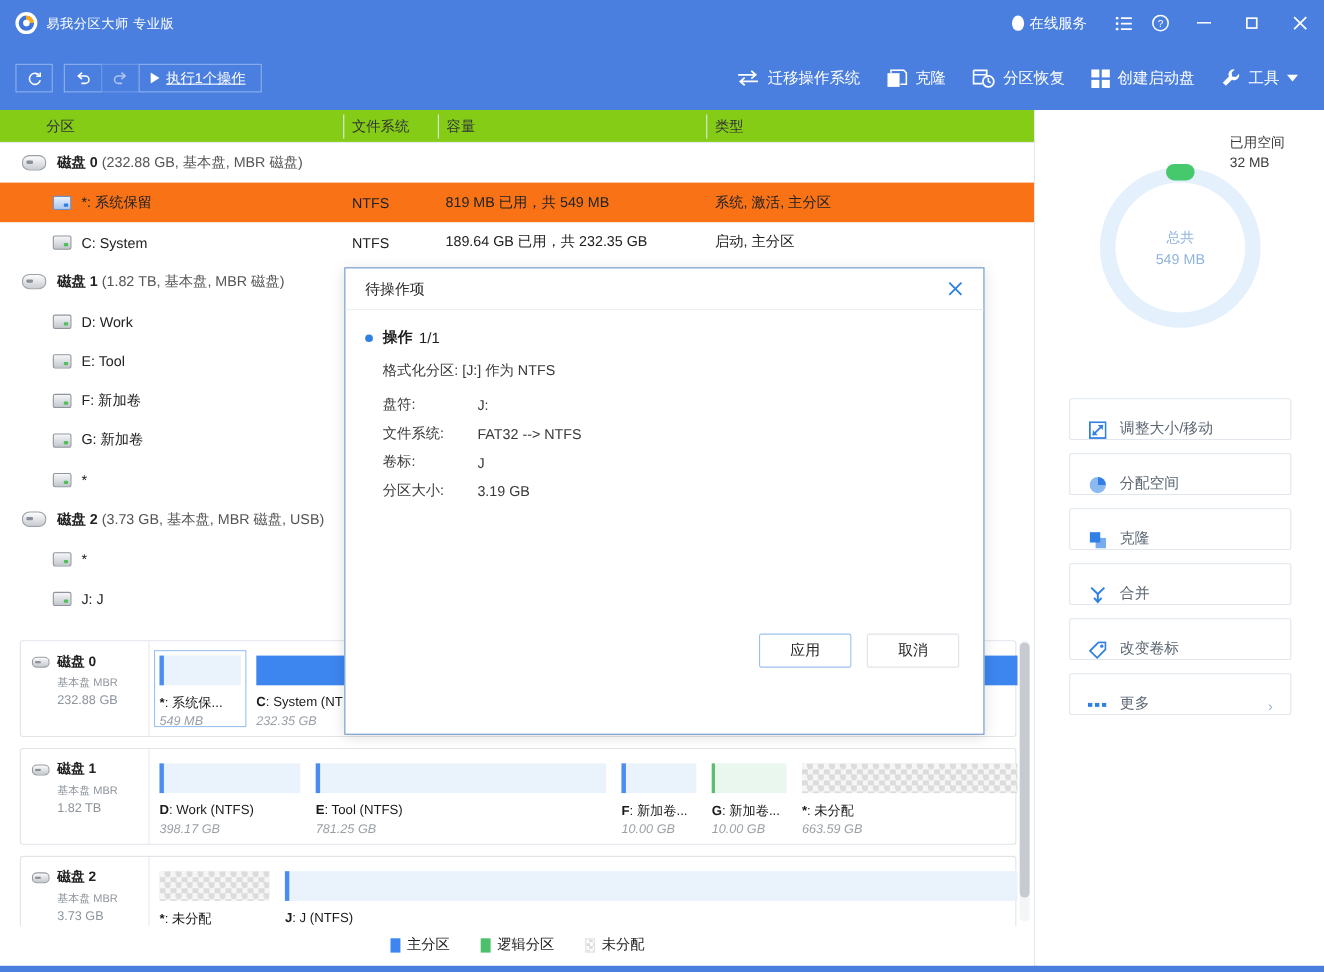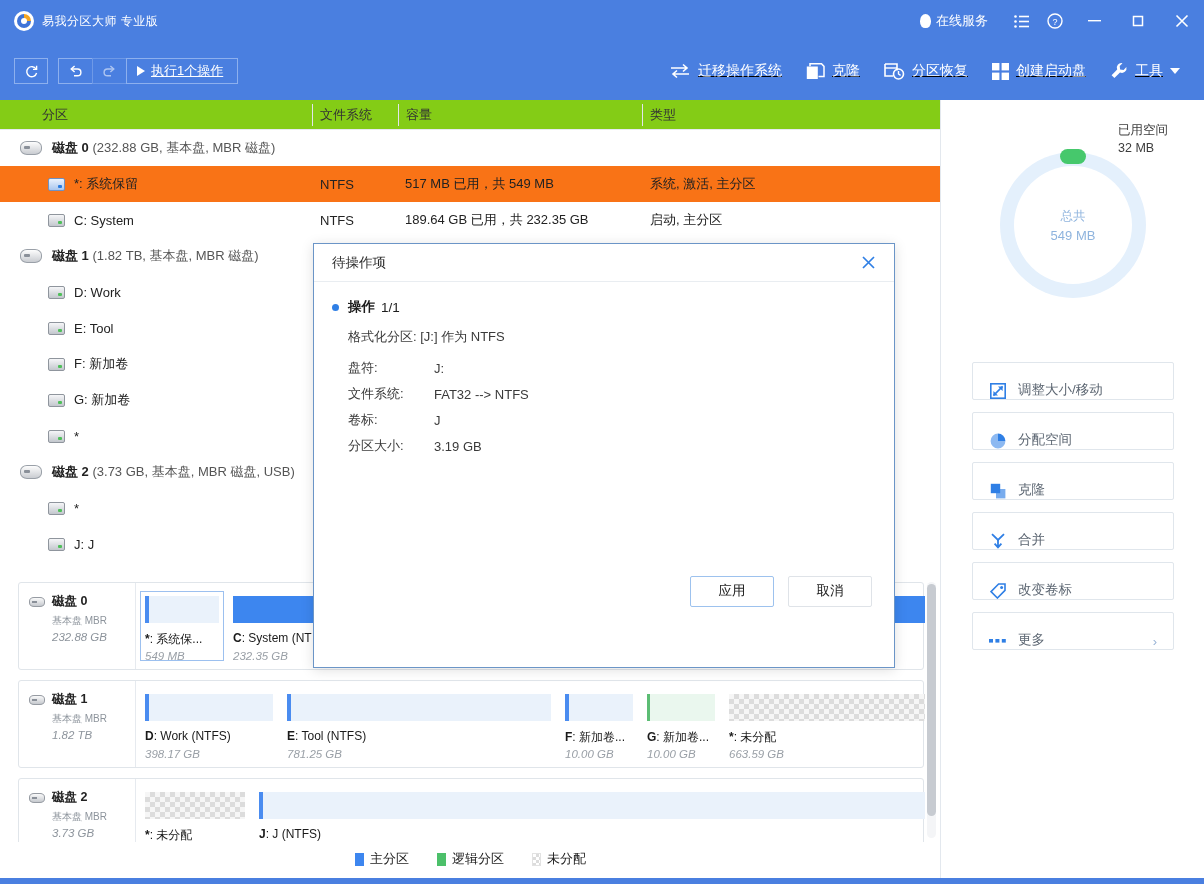--- a/index.html
+++ b/index.html
@@ -81,21 +81,21 @@
   .tbtn.refresh { width: 34px; margin-right: 10px; }
   .tbtn.undo { width: 34px; border-right: none; }
   .tbtn.redo { width: 34px; border-right: none; opacity: .55; }
   .tbtn.exec { padding: 0 14px 0 10px; text-decoration: underline; }
   .tbtn.exec .play {
     width: 0; height: 0; border-left: 8px solid #ffffff;
     border-top: 5px solid transparent; border-bottom: 5px solid transparent;
     margin-right: 6px;
   }
   .tool-group-right {
-    margin-left: auto; display: flex; align-items: center; margin-right: 12px; text-decoration: underline;
+    margin-left: auto; display: flex; align-items: center; margin-right: 12px;
   }
   .tool-item {
     display: flex; align-items: center; color: #ffffff; font-size: 14px;
     padding: 0 12px; height: 34px; cursor: default;
   }
   .tool-item .ti-ic { margin-right: 7px; display:flex; align-items:center; }
   .chev-down {
     width: 0; height: 0; border-left: 5px solid transparent;
     border-right: 5px solid transparent; border-top: 6px solid #ffffff;
     margin-left: 7px;
@@ -175,21 +175,21 @@
   }
   .mi-row1 { display: flex; align-items: center; font-size: 12.5px; color: #222; }
   .mi-ic {
     width: 16px; height: 10px; margin-right: 7px; flex:none;
     background: linear-gradient(#fafafa,#c6c9ce);
     border: 1px solid #969ba2; border-radius: 5px/4px; position: relative;
   }
   .mi-ic::after{content:"";position:absolute;left:2px;top:3px;width:5px;height:2px;background:#8a9099;}
   .mi-row1 b { font-weight: bold; }
   .mi-row2 { font-size: 10px; color: #8d949c; margin-top: 4px; margin-left: 23px;}
-  .mi-row3 { font-size: 11.5px; color: #8d949c; font-style: italic; margin-top: 3px; margin-left: 23px;}
+  .mi-row3 { font-size: 11.5px; color: #8d949c; margin-top: 3px; margin-left: 23px;}
   .map-bars { position: relative; flex: 1; }
   .pbar {
     position: absolute; top: 8px; height: 70px;
     border: 1px solid transparent; padding: 0;
   }
   .pbar.sel { border-color: #9cc0ef; background: #ffffff; }
   .pbar-fill {
     position: absolute; left: 4px; right: 4px; top: 4px; height: 27px;
     background: #eaf2fb; border-left: 4px solid #4a8cf0;
   }
@@ -477,21 +477,21 @@
           <span class="disk-label">
             <b>磁盘 0</b>
             <span class="dim">(232.88 GB, 基本盘, MBR 磁盘)</span>
           </span>
         </div>
 
         <div class="row sel">
           <span class="part-ic blue"></span>
           <span>*: 系统保留</span>
           <span class="cell c-fs">NTFS</span>
-          <span class="cell c-cap">517 MB  已用，共  549 MB</span>
+          <span class="cell c-cap">819 MB  已用，共  549 MB</span>
           <span class="cell c-type">系统, 激活, 主分区</span>
         </div>
 
         <div class="row">
           <span class="part-ic"></span>
           <span>C: System</span>
           <span class="cell c-fs">NTFS</span>
           <span class="cell c-cap">189.64 GB 已用，共  232.35 GB</span>
           <span class="cell c-type">启动, 主分区</span>
         </div>

